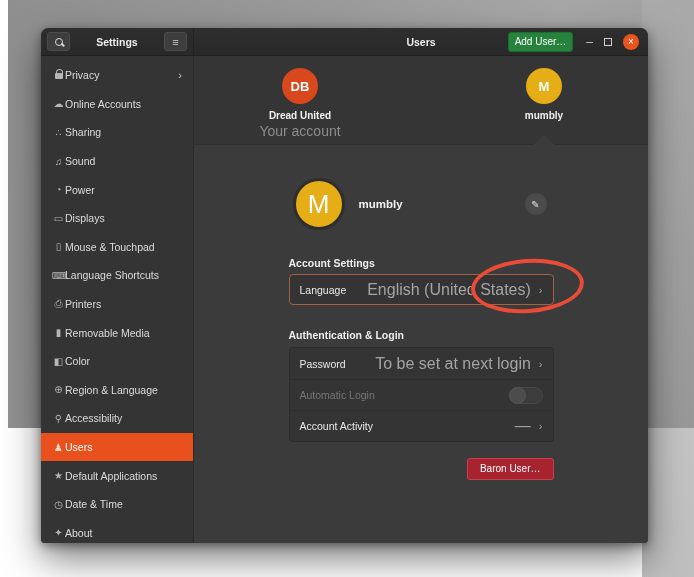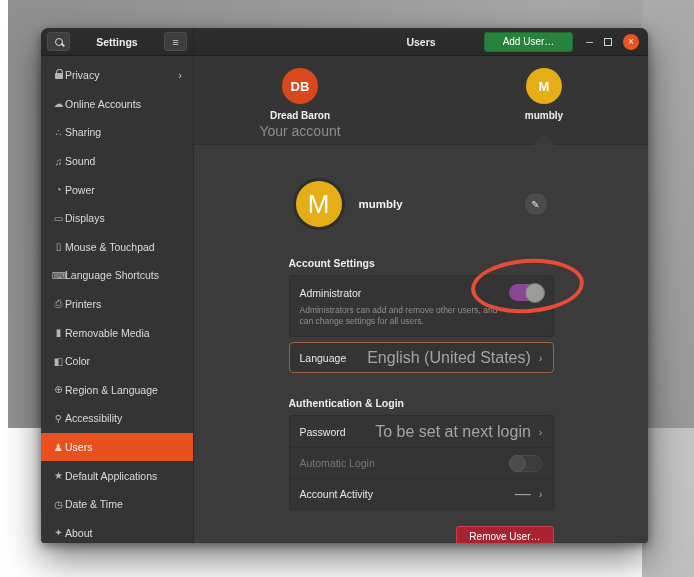--- a/index.html
+++ b/index.html
@@ -26,21 +26,21 @@
     color:#d5d5d5; font-size:11px; cursor:default; }
   .search-glyph { position:relative; width:8px; height:8px; border:1.4px solid #d9d9d9;
     border-radius:50%; }
   .search-glyph::after { content:""; position:absolute; width:4px; height:1.5px;
     background:#d9d9d9; transform:rotate(45deg); right:-3.5px; bottom:-1px; }
   .tb-title { font-size:10.5px; font-weight:bold; color:#ededed; }
   .tb-right { flex:1; position:relative; display:flex; align-items:center; }
   .page-title { position:absolute; left:50%; transform:translateX(-50%);
     font-size:10.5px; font-weight:bold; color:#ededed; }
   .add-user { margin-left:auto; background:#26823c; border:1px solid #1d6c31;
-    color:#fff; font-size:10px; padding:3px 18px 4px; border-radius:3px; }
+    color:#fff; font-size:10px; padding:3px 6px 4px; border-radius:3px; }
   .controls { display:flex; align-items:center; gap:11px; padding:0 9px 0 13px; }
   .ctl-min { color:#cfcfcf; font-size:12px; line-height:10px; }
   .ctl-max { width:8px; height:8px; border:1px solid #cfcfcf; }
   .ctl-close { width:16px; height:16px; border-radius:50%; background:#e8541f;
     color:#fff; font-size:10px; display:flex; align-items:center; justify-content:center; }
 
   
   .win-body { flex:1; display:flex; min-height:0; }
   .sidebar { width:153px; flex:none; background:#343434; border-right:1px solid #2a2a2a;
     padding-top:5px; }
@@ -223,50 +223,41 @@
           <span class="sb-icon">✦</span>
           <span class="sb-label">About</span>
         </div>
       </div>
 
       <div class="content">
 
         <div class="strip">
           <div class="chip chip-db">
             <div class="chip-avatar">DB</div>
-            <div class="chip-name">Dread Baron</div>
+            <div class="chip-name">Dread United</div>
             <div class="chip-sub">Your account</div>
           </div>
           <div class="chip chip-m">
             <div class="chip-avatar">M</div>
             <div class="chip-name">mumbly</div>
           </div>
           <div class="strip-caret"></div>
         </div>
 
         <div class="inner">
           <div class="profile">
             <div class="big-avatar">M</div>
             <span class="profile-name">mumbly</span>
             <div class="edit-btn">
               <span>✎</span>
             </div>
           </div>
 
           <div class="section-h">Account Settings</div>
 
-          <div class="card admin-card">
-            <div class="admin-row">
-              <span class="row-label">Administrator</span>
-              <div class="switch">
-                <div class="knob"></div>
-              </div>
-            </div>
-            <div class="admin-desc">Administrators can add and remove other users, and can change settings for all users.</div>
-          </div>
 
           <div class="lang-row">
             <span class="row-label">Language</span>
             <span class="row-value">English (United States)</span>
             <span class="row-chev">›</span>
           </div>
 
           <div class="section-h">Authentication &amp; Login</div>
 
           <div class="card auth-card">
@@ -282,21 +273,21 @@
               </div>
             </div>
             <div class="auth-row">
               <span class="row-label">Account Activity</span>
               <span class="row-value">—</span>
               <span class="row-chev">›</span>
             </div>
           </div>
 
           <div class="remove-wrap">
-            <button class="remove-btn">Remove User…</button>
+            <button class="remove-btn">Baron User…</button>
           </div>
         </div>
 
         <div class="annotation"></div>
       </div>
     </div>
 
   </div>
 </div>
 

